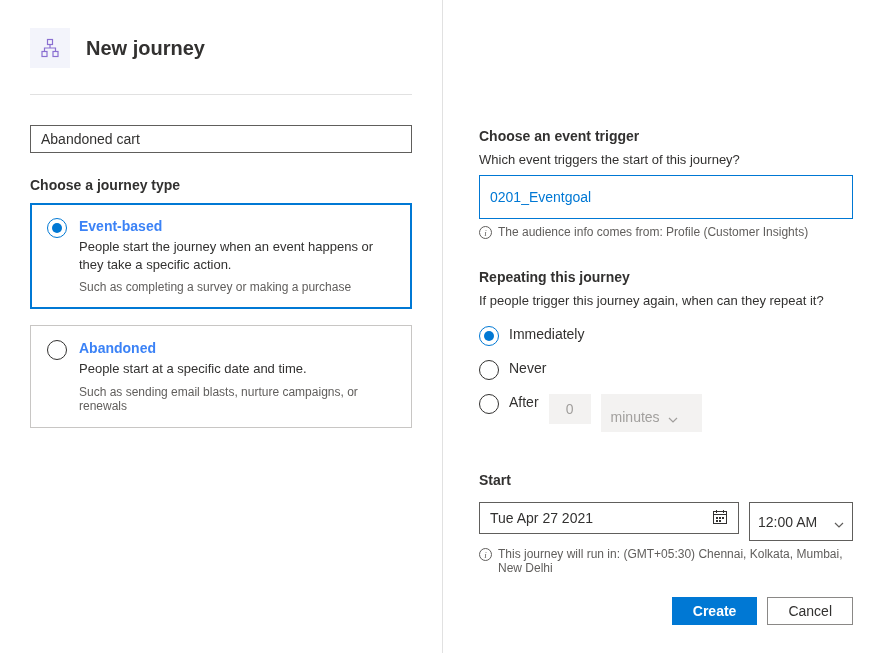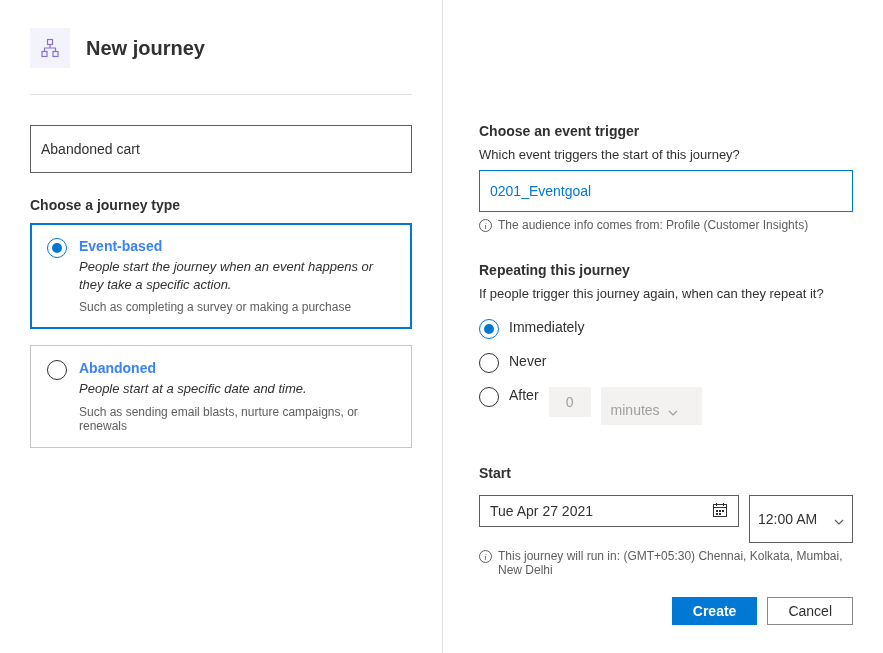--- a/index.html
+++ b/index.html
@@ -10,21 +10,21 @@
     .panel-right { flex: 1; padding: 28px 30px 28px 36px; display: flex; flex-direction: column; }
 
     .header-row { display: flex; align-items: center; gap: 16px; margin-bottom: 26px; }
     .header-icon-box { width: 40px; height: 40px; background: #f3f4fb; display: flex; align-items: center; justify-content: center; }
     .page-title { font-size: 20px; font-weight: 600; color: #323130; }
 
     .hr { border: none; border-top: 1px solid #e1e1e1; margin-bottom: 30px; }
 
     .field-label { font-size: 14px; font-weight: 600; color: #323130; margin-bottom: 8px; }
     .text-input {
-      width: 100%; height: 48px; border: 1px solid #605e5c; padding: 0 10px;
+      width: 100%; height: 28px; border: 1px solid #605e5c; padding: 0 10px;
       font-size: 14px; color: #323130; background: #fff;
     }
 
     .section-heading { font-size: 14px; font-weight: 600; color: #323130; margin-top: 24px; margin-bottom: 10px; }
 
     .journey-type-card {
       border: 1px solid #c8c6c4; padding: 14px 16px 14px 16px;
       display: flex; gap: 12px; cursor: pointer; background: #fff;
     }
     .journey-type-card.selected { border: 2px solid #0078d4; padding: 13px 15px 13px 15px; }
@@ -33,21 +33,21 @@
     .radio {
       width: 20px; height: 20px; border: 1px solid #323130; border-radius: 50%;
       flex-shrink: 0; display: flex; align-items: center; justify-content: center;
     }
     .radio.checked { border-color: #0078d4; }
     .radio.checked::after {
       content: ""; width: 10px; height: 10px; background: #0078d4; border-radius: 50%;
     }
 
     .card-title { font-size: 14px; font-weight: 600; color: #3b82f6; margin-bottom: 4px; }
-    .card-desc { font-size: 13px; color: #323130; line-height: 1.4; margin-bottom: 6px; font-style: italic; }
+    .card-desc { font-size: 13px; color: #323130; line-height: 1.4; margin-bottom: 6px; }
     .card-example { font-size: 12px; color: #605e5c; }
 
     
     .sub-desc { font-size: 13px; color: #323130; margin-bottom: 8px; }
     .event-trigger-input {
       width: 100%; height: 44px; border: 1px solid #0078d4; padding: 0 10px;
       font-size: 14px; color: #0078d4; background: #fff;
     }
     .info-row { display: flex; align-items: flex-start; gap: 6px; margin-top: 6px; font-size: 12px; color: #605e5c; }
     .info-icon {
@@ -71,21 +71,21 @@
       display: inline-flex; align-items: center; gap: 8px;
     }
 
     .start-row { display: flex; gap: 10px; margin-top: 6px; }
     .date-input {
       flex: 1; height: 32px; border: 1px solid #605e5c; padding: 0 10px;
       display: flex; align-items: center; justify-content: space-between;
       font-size: 14px; color: #323130; background: #fff; cursor: pointer;
     }
     .time-input {
-      width: 104px; height: 48px; border: 1px solid #605e5c; padding: 0 8px;
+      width: 104px; height: 39px; border: 1px solid #605e5c; padding: 0 8px;
       display: flex; align-items: center; justify-content: space-between;
       font-size: 14px; color: #323130; background: #fff; cursor: pointer;
     }
 
     .chevron {
       width: 10px; height: 10px; display: inline-block;
     }
     .chevron svg { width: 10px; height: 10px; }
 
     .cal-icon svg { width: 16px; height: 16px; }

